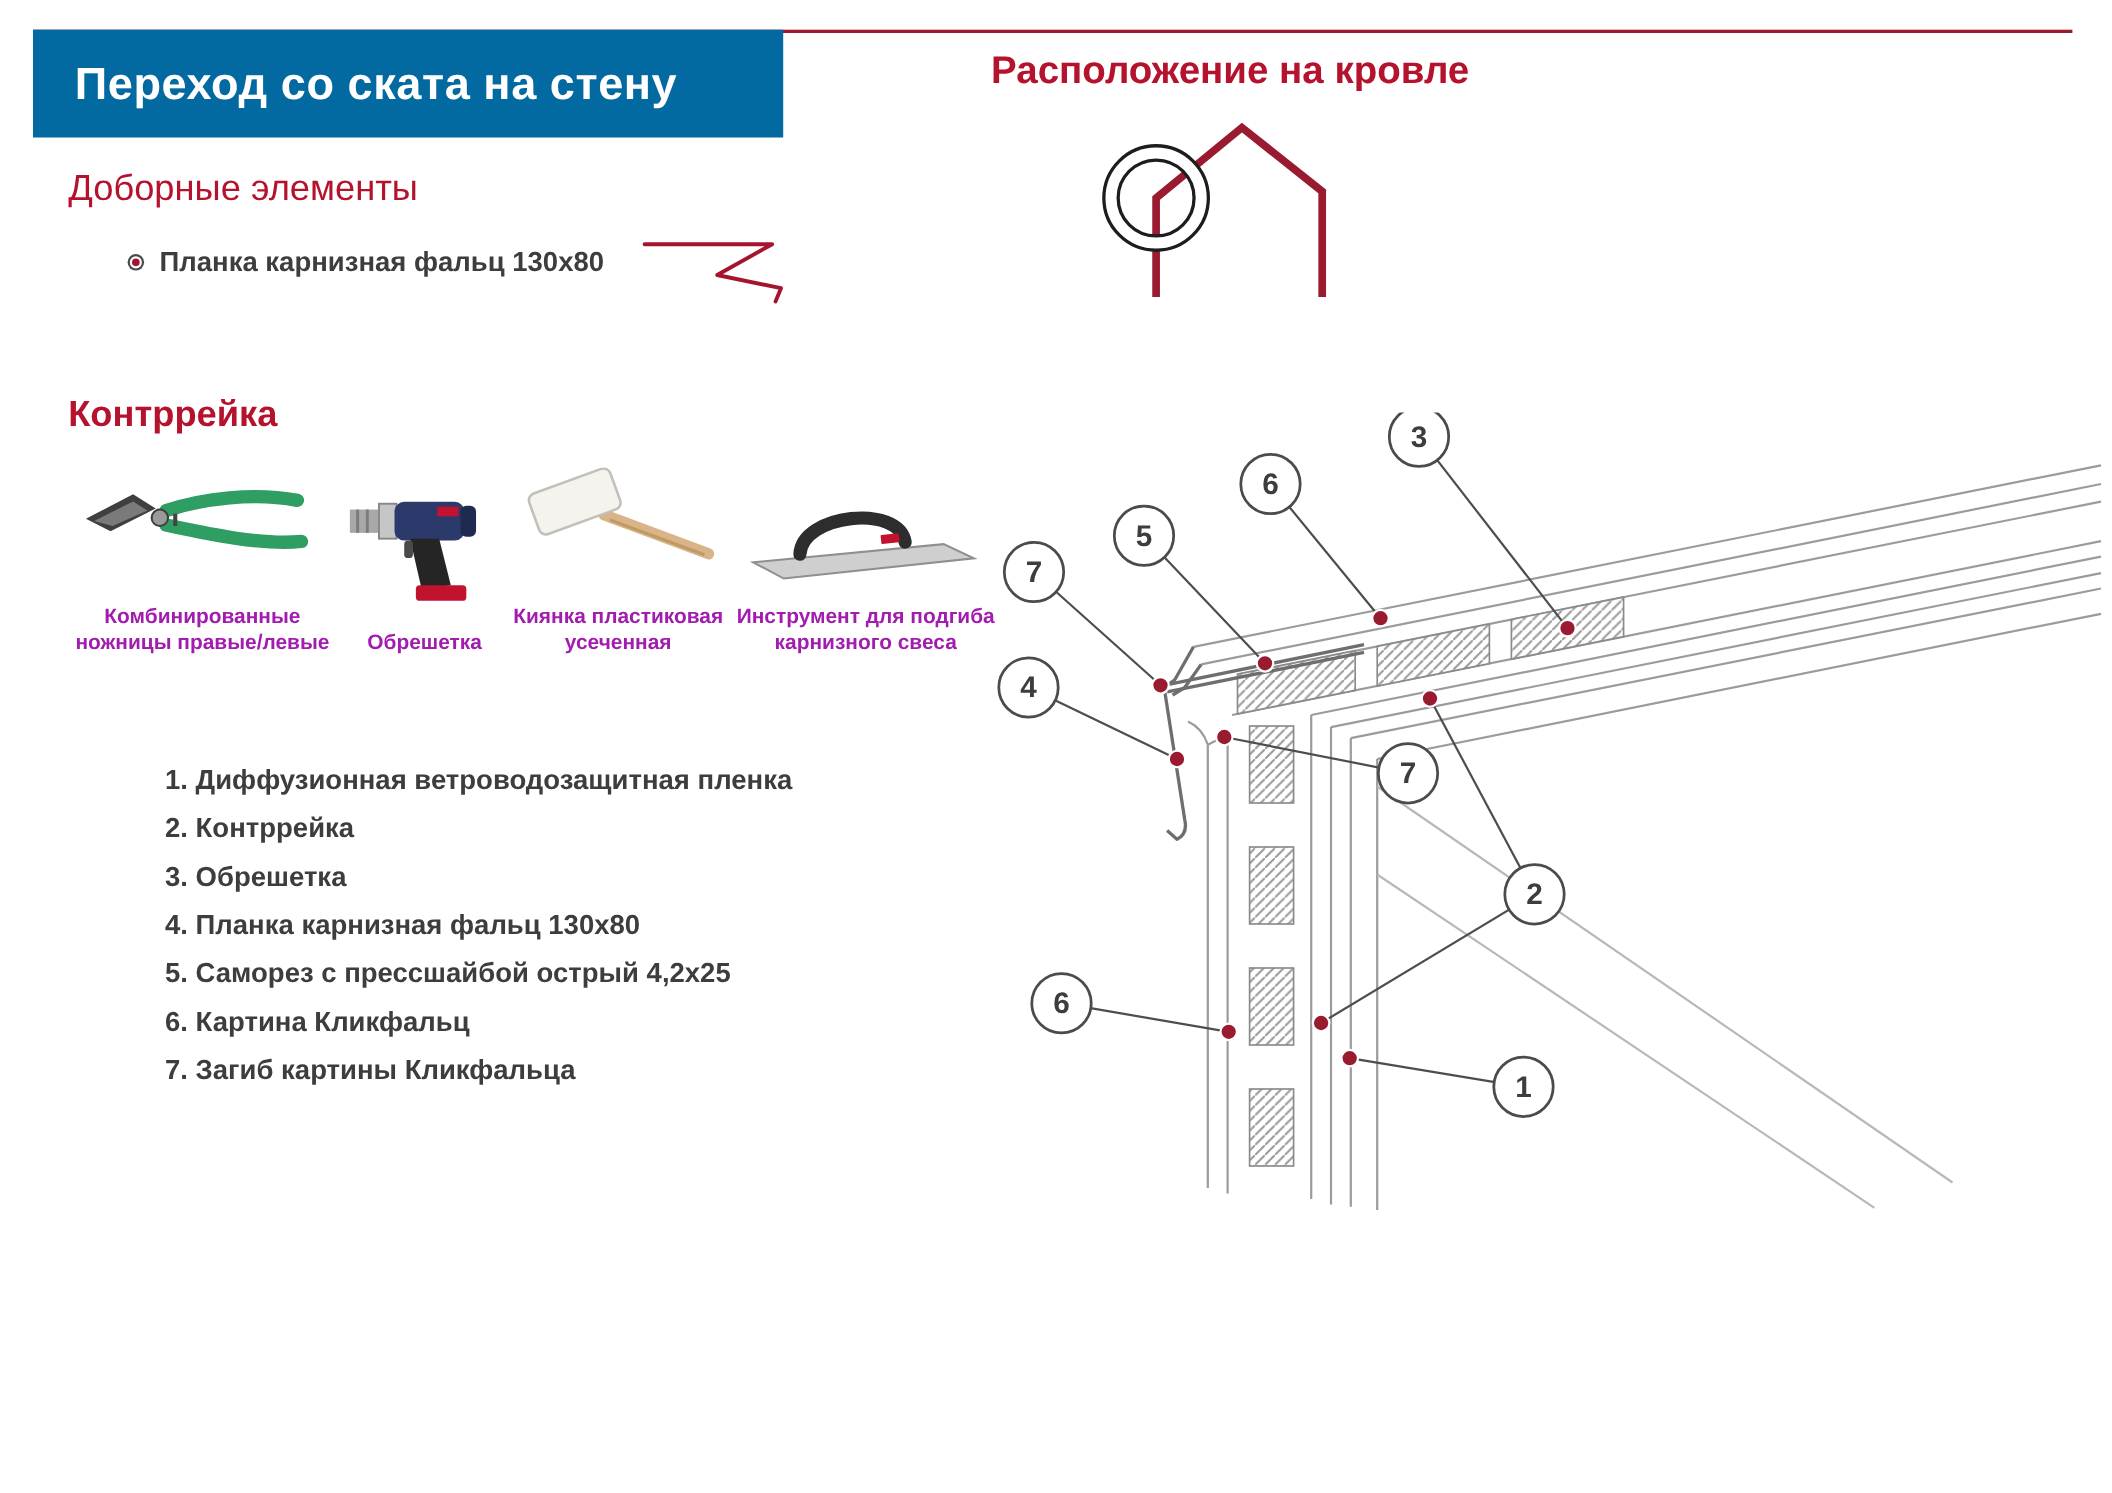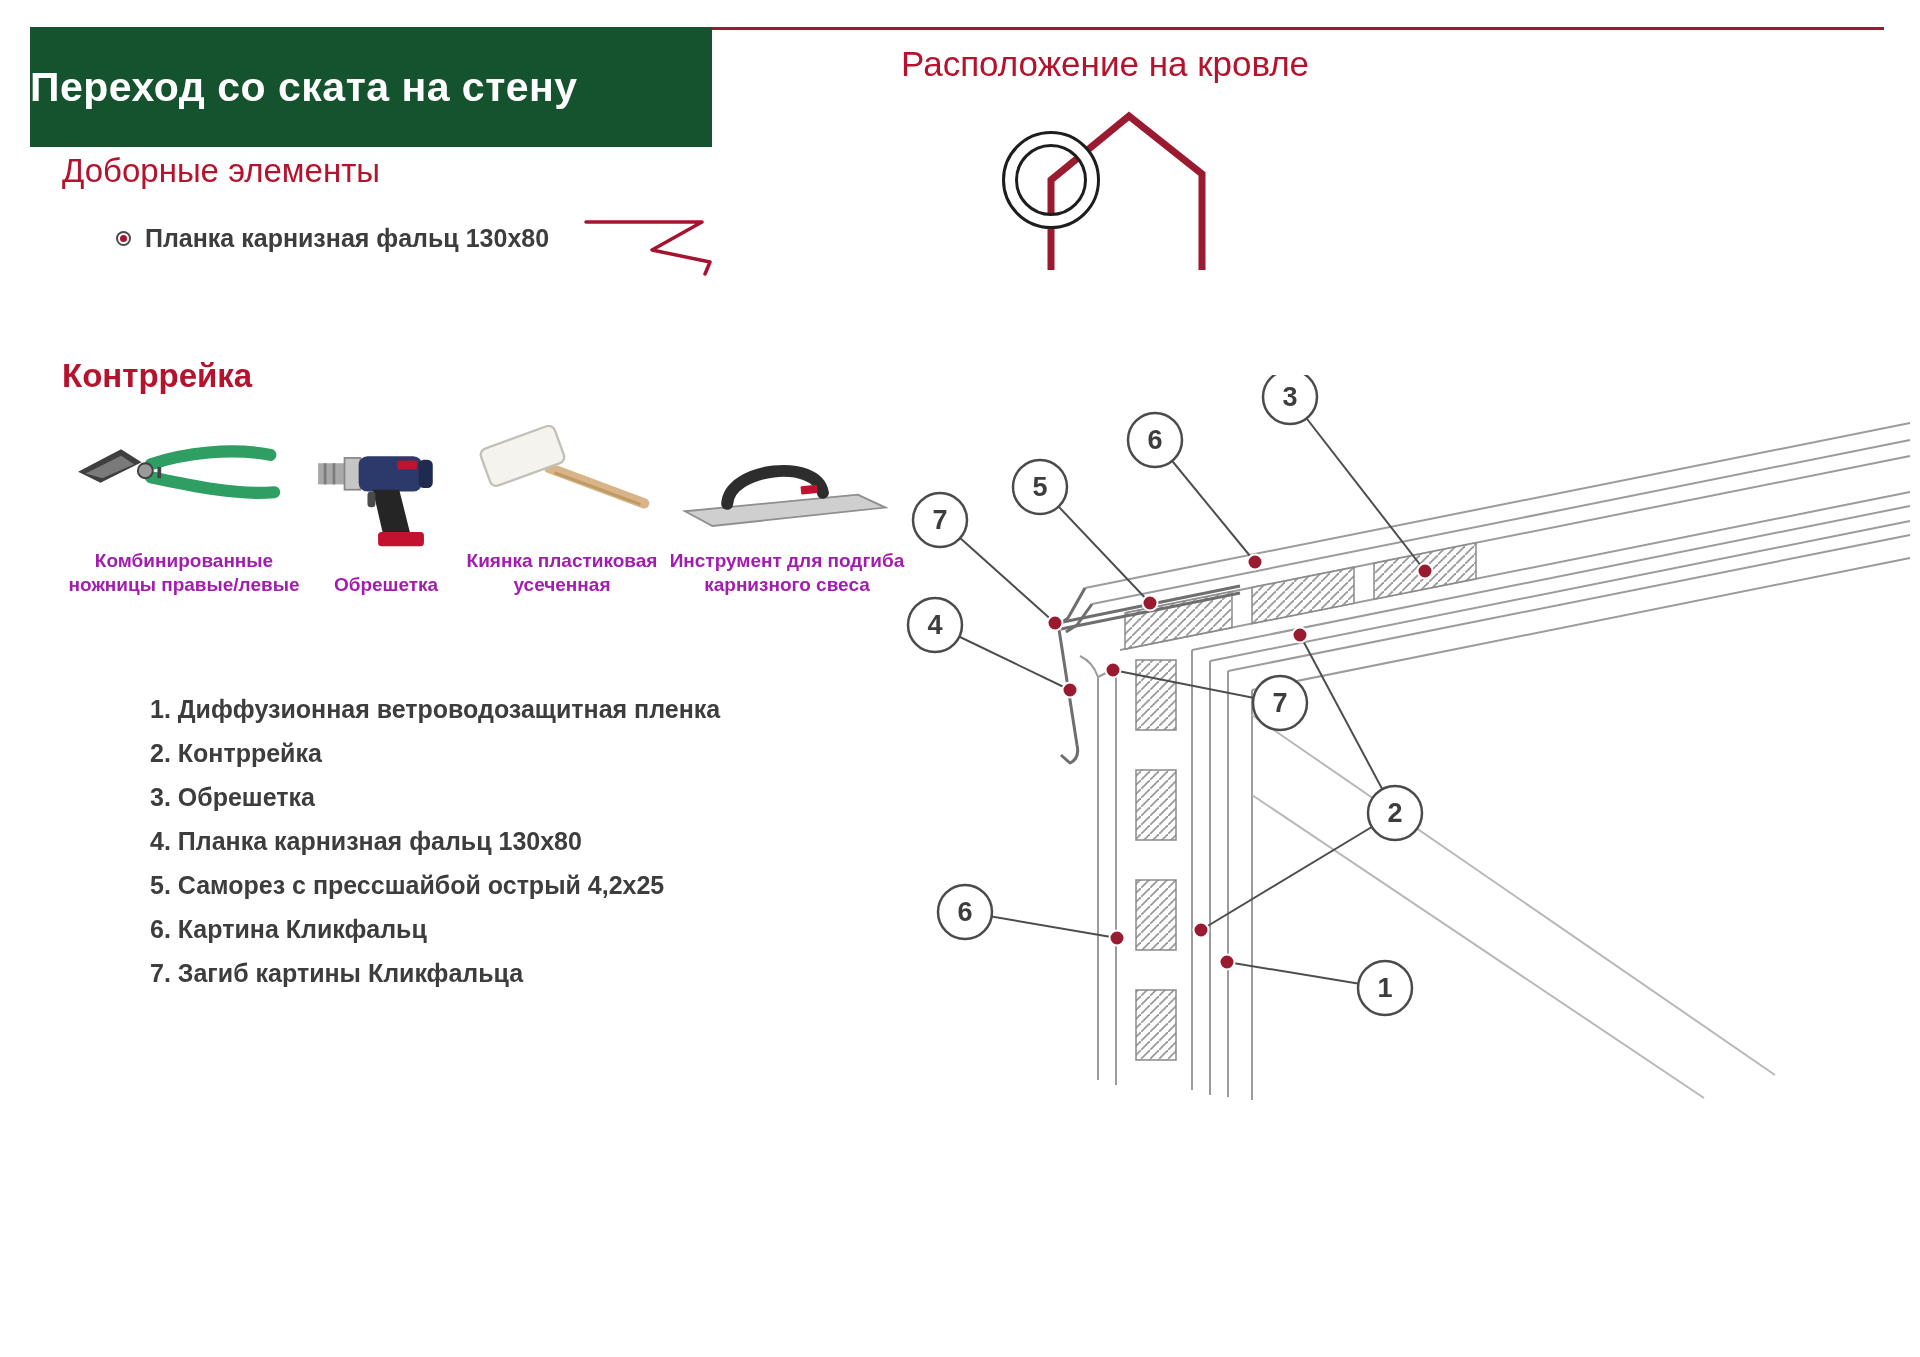--- a/index.html
+++ b/index.html
@@ -1,25 +1,25 @@
 <!DOCTYPE html>
 <html lang="ru"><head>
 <meta charset="utf-8">
 <style>
   * { margin:0; padding:0; box-sizing:border-box; }
   html,body { background:#ffffff; }
   body { font-family:"Liberation Sans", sans-serif; color:#3d3d3d; }
   .page { position:relative; width:1920px; height:1357px; background:#ffffff; overflow:hidden; }
 
   .top-rule { position:absolute; left:30px; top:27px; width:1854px; height:3px; background:#9a1b30; }
-  .title-bar { position:absolute; left:30px; top:27px; width:682px; height:120px; background:#14532d;
-               display:flex; align-items:center; }
+  .title-bar { position:absolute; left:30px; top:27px; width:682px; height:98px; background:#0369a1;
+               display:flex; align-items:center; padding-left:38px; }
   .title-bar .title { color:#ffffff; font-size:41px; font-weight:bold; letter-spacing:.5px; white-space:nowrap; }
 
-  .right-title { position:absolute; left:901px; top:44px; font-size:35px; font-weight:normal; color:#b5122d; white-space:nowrap; }
+  .right-title { position:absolute; left:901px; top:44px; font-size:35px; font-weight:bold; color:#b5122d; white-space:nowrap; }
   .house-svg { position:absolute; left:988px; top:100px; }
 
   .heading-accessories { position:absolute; left:62px; top:152px; font-size:33px; font-weight:normal; color:#b5122d; }
   .heading-tools { position:absolute; left:62px; top:357px; font-size:33px; font-weight:bold; color:#b5122d; }
 
   .bullet-row { position:absolute; left:118px; top:224px; display:flex; align-items:center; gap:16px; }
   .bullet-dot { width:11px; height:11px; border-radius:50%; background:#a5142f; border:2px solid #ffffff;
                 box-shadow:0 0 0 2px #4a4a4a; flex:none; }
   .bullet-text { font-size:25px; font-weight:bold; color:#3d3d3d; white-space:nowrap; }
   .profile-svg { position:absolute; left:578px; top:202px; }

